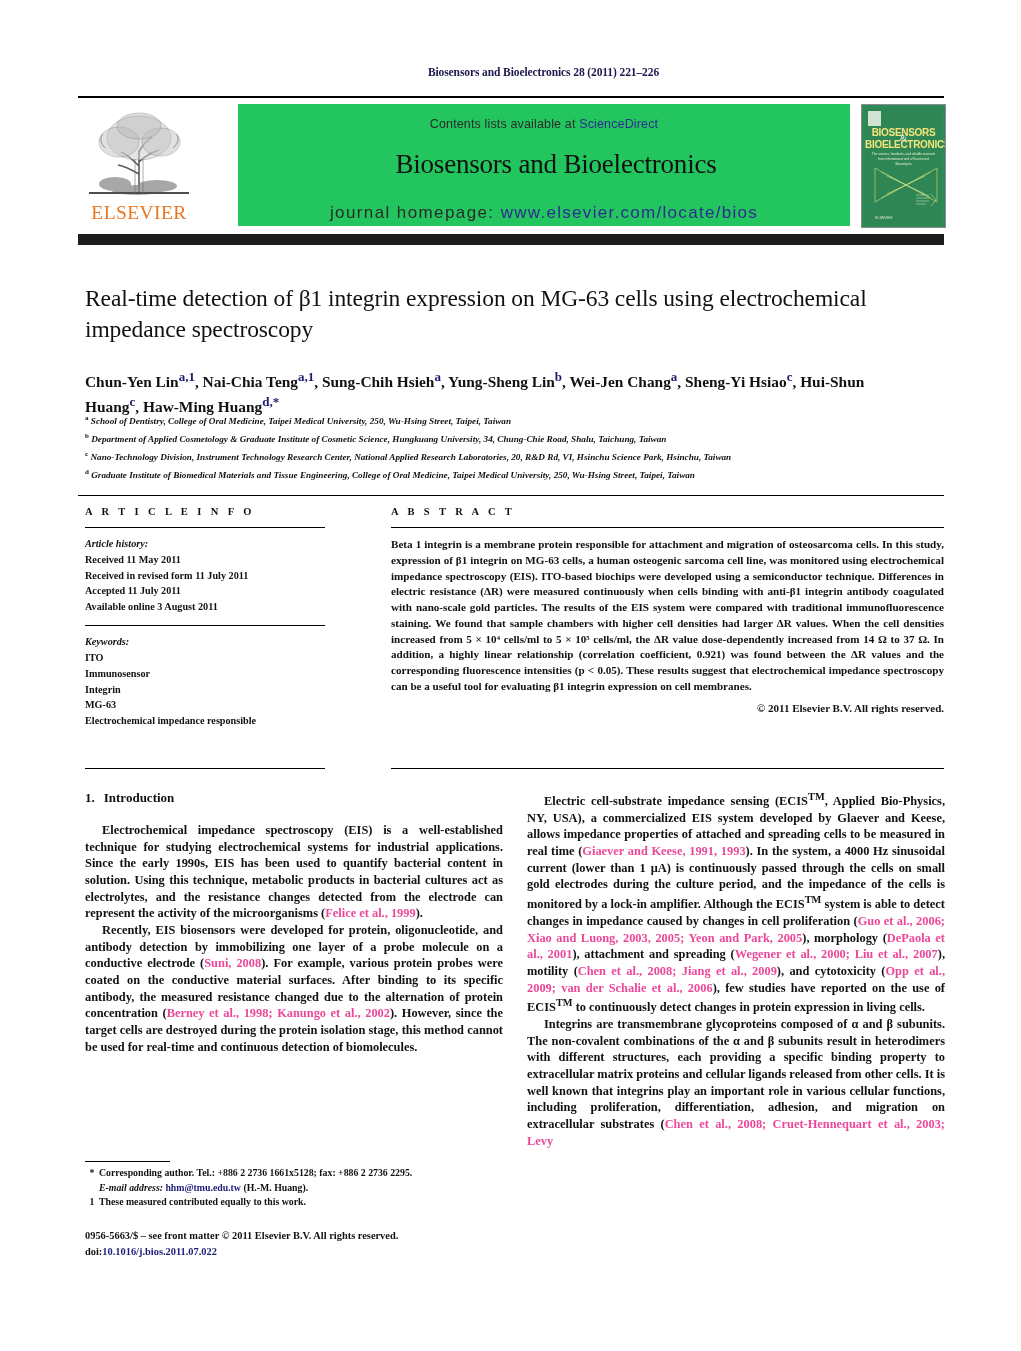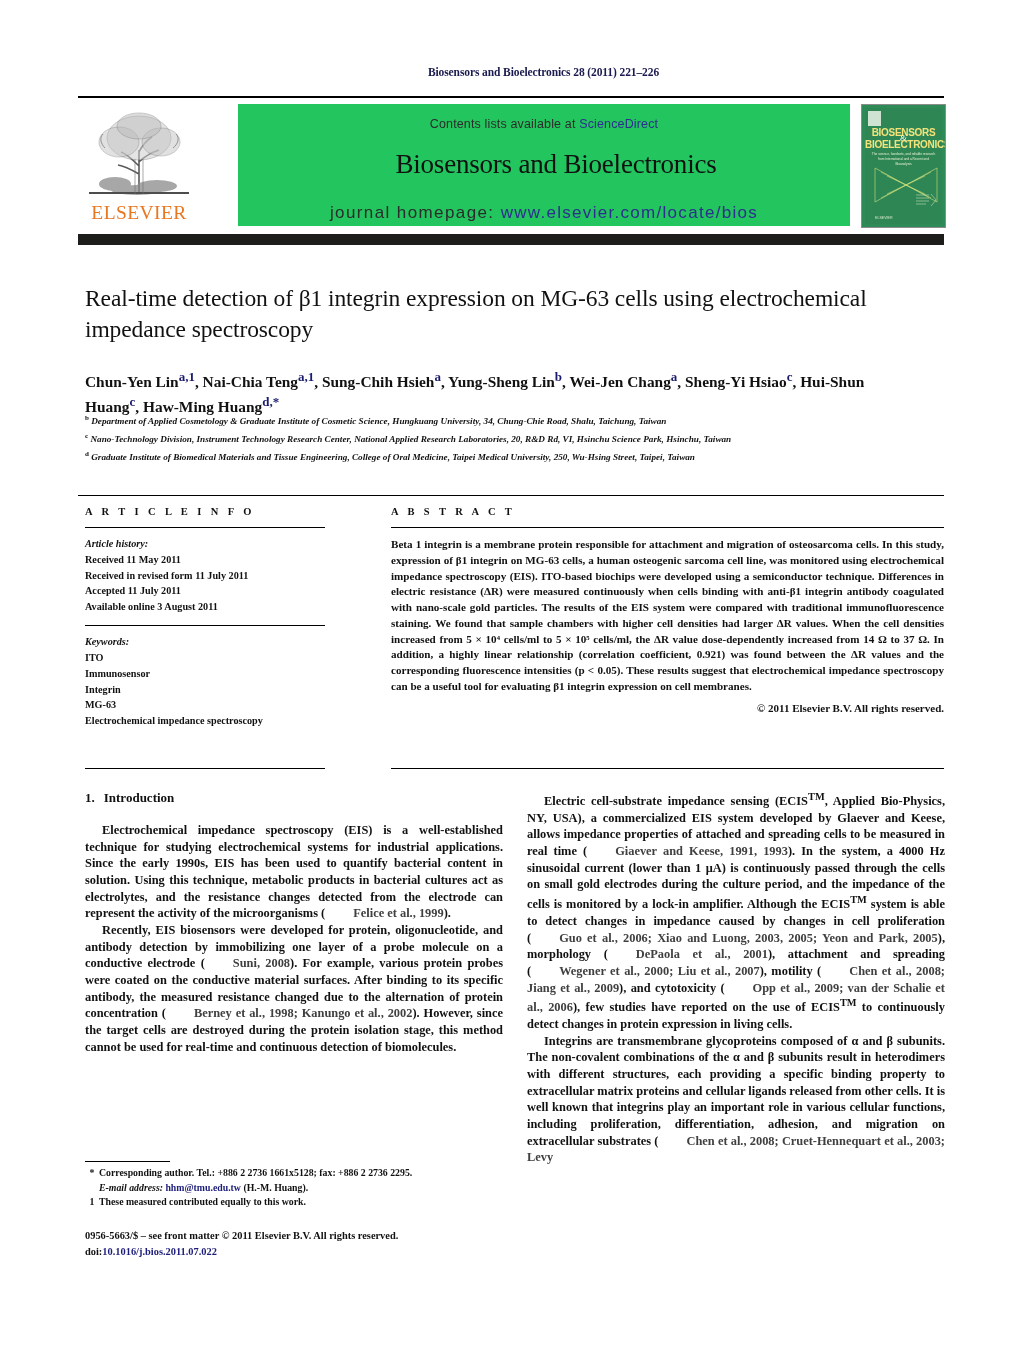--- a/index.html
+++ b/index.html
@@ -324,21 +324,21 @@
   p.body {
     margin: 0;
     font-family: "Liberation Serif", serif;
     font-size: 12.4px;
     line-height: 1.345;
     text-align: justify;
     color: #111;
     font-weight: bold;
     text-indent: 17px;
   }
-  .ref { color: #404040; margin-left: 28px; }
+  .ref { color: #ec4899; }
   
   .foot-rule {
     position: absolute;
     left: 85px;
     top: 1161px;
     width: 85px;
     height: 1px;
     background: #000;
   }
   .footnotes {
@@ -447,20 +447,21 @@
         <div class="cover-logo">ELSEVIER</div>
       </div>
     </div>
   </div>
 
   <div class="blackbar"></div>
 
   <div class="title">Real-time detection of β1 integrin expression on MG-63 cells using electrochemical impedance spectroscopy</div>
   <div class="authors">Chun-Yen Lin<sup>a,1</sup>, Nai-Chia Teng<sup>a,1</sup>, Sung-Chih Hsieh<sup>a</sup>, Yung-Sheng Lin<sup>b</sup>, Wei-Jen Chang<sup>a</sup>, Sheng-Yi Hsiao<sup>c</sup>, Hui-Shun Huang<sup>c</sup>, Haw-Ming Huang<sup>d,</sup><sup>*</sup></div>
   <div class="affils">
+      <div><sup>a</sup> School of Dentistry, College of Oral Medicine, Taipei Medical University, 250, Wu-Hsing Street, Taipei, Taiwan</div>
       <div><sup>b</sup> Department of Applied Cosmetology &amp; Graduate Institute of Cosmetic Science, Hungkuang University, 34, Chung-Chie Road, Shalu, Taichung, Taiwan</div>
       <div><sup>c</sup> Nano-Technology Division, Instrument Technology Research Center, National Applied Research Laboratories, 20, R&amp;D Rd, VI, Hsinchu Science Park, Hsinchu, Taiwan</div>
       <div><sup>d</sup> Graduate Institute of Biomedical Materials and Tissue Engineering, College of Oral Medicine, Taipei Medical University, 250, Wu-Hsing Street, Taipei, Taiwan</div>
     </div>
 
   <div class="band-rule-top"></div>
 
   <div class="infocol">
     <div class="sec-head">A R T I C L E    I N F O</div>
     <div class="thinrule"></div>
@@ -474,21 +475,21 @@
         </div>
     </div>
     <div class="thinrule"></div>
     <div class="kw-block">
       <div class="lbl-italic">Keywords:</div>
       <div>
           <div>ITO</div>
           <div>Immunosensor</div>
           <div>Integrin</div>
           <div>MG-63</div>
-          <div>Electrochemical impedance spectroscopy</div>
+          <div>Electrochemical impedance responsible</div>
         </div>
     </div>
   </div>
 
   <div class="abscol">
     <div class="sec-head">A B S T R A C T</div>
     <div class="thinrule"></div>
     <div class="abstract-text">Beta 1 integrin is a membrane protein responsible for attachment and migration of osteosarcoma cells. In this study, expression of β1 integrin on MG-63 cells, a human osteogenic sarcoma cell line, was monitored using electrochemical impedance spectroscopy (EIS). ITO-based biochips were developed using a semiconductor technique. Differences in electric resistance (ΔR) were measured continuously when cells binding with anti-β1 integrin antibody coagulated with nano-scale gold particles. The results of the EIS system were compared with traditional immunofluorescence staining. We found that sample chambers with higher cell densities had larger ΔR values. When the cell densities increased from 5 × 10⁴ cells/ml to 5 × 10⁵ cells/ml, the ΔR value dose-dependently increased from 14 Ω to 37 Ω. In addition, a highly linear relationship (correlation coefficient, 0.921) was found between the ΔR values and the corresponding fluorescence intensities (p &lt; 0.05). These results suggest that electrochemical impedance spectroscopy can be a useful tool for evaluating β1 integrin expression on cell membranes.</div>
     <div class="copyright">© 2011 Elsevier B.V. All rights reserved.</div>
   </div>

